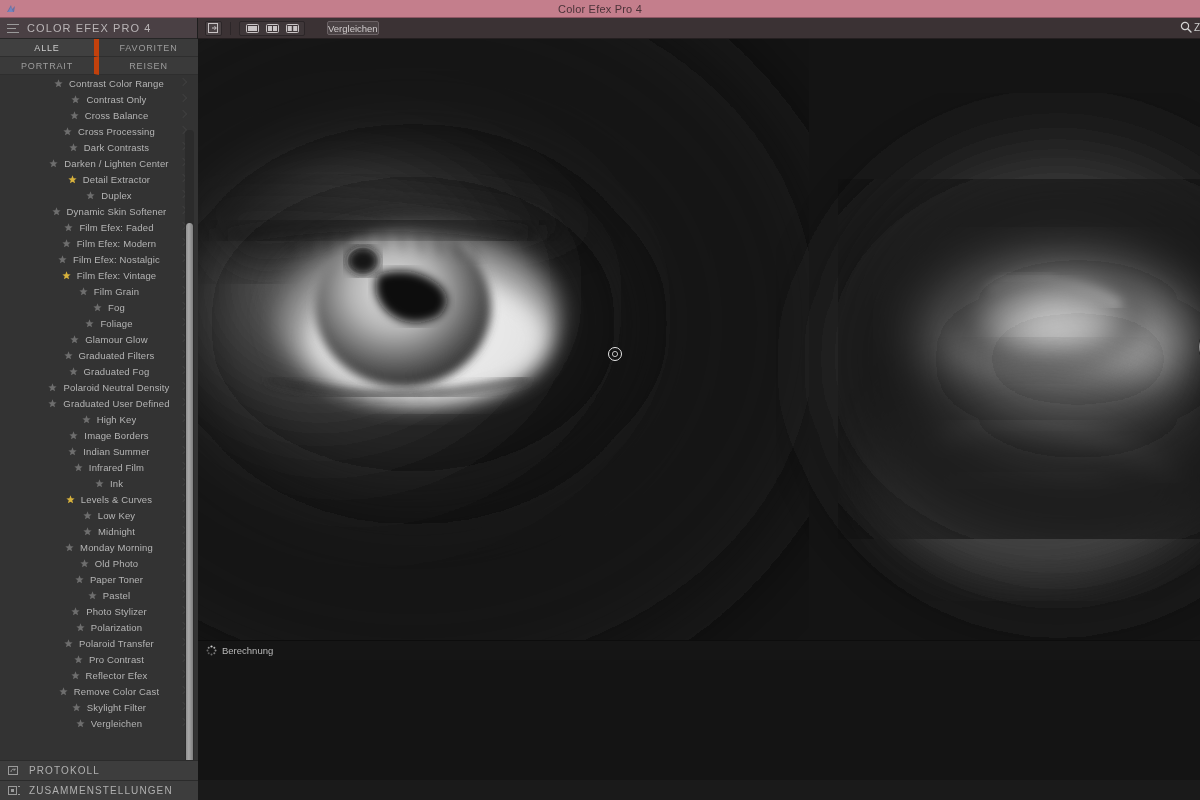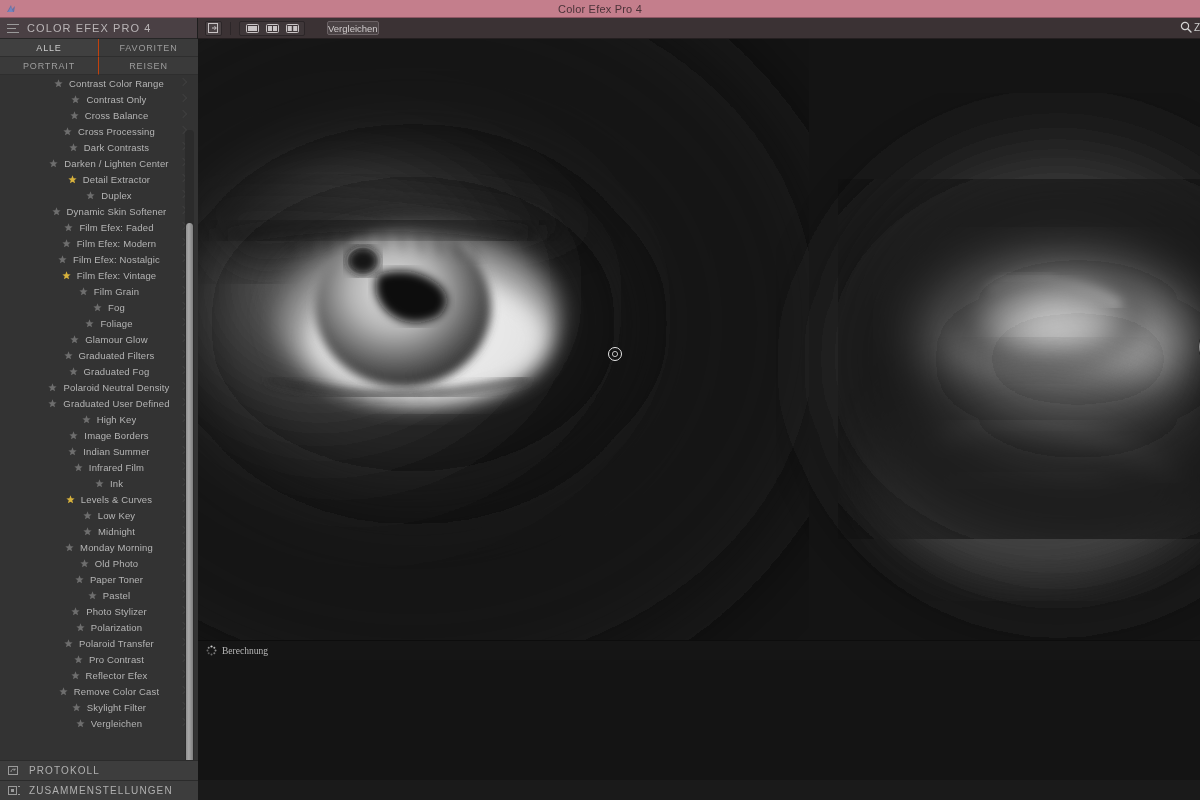--- a/index.html
+++ b/index.html
@@ -53,21 +53,21 @@
   
   .cat-grid{
     display:grid; grid-template-columns:1fr 1fr;
     width:198px;
     border-bottom:1px solid #2a2a2a;
   }
   .cat-cell{
     height:18px; display:flex; align-items:center; justify-content:center;
     font-size:9px; letter-spacing:.85px; color:#9d9d9d;
     background:#3a3a3a;
-    border-right:1px solid #c2410c;
+    border-right:5px solid #c2410c;
     border-bottom:1px solid #2e2e2e;
     cursor:default; user-select:none;
   }
   .cat-cell.sel{ color:#cccccc; background:#404040; }
   .cat-cell:nth-child(2n){ border-right:none; }
 
   
   .flist{
     position:absolute; left:0; top:57px; width:198px; height:705px;
     background:#333333; overflow:hidden;
@@ -157,21 +157,21 @@
   .canvas{
     position:absolute; left:198px; top:39px; width:1002px; height:741px;
     background:#141414; overflow:hidden;
   }
   .canvas svg{ display:block; }
 
   
   .statusbar{
     position:absolute; left:198px; bottom:0; width:1002px; height:20px;
     background:#151515; border-top:1px solid #0d0d0d;
-    display:flex; align-items:center;font-family:Liberation Serif, serif;
+    display:flex; align-items:center;
   }
   .spin{ width:11px; height:11px; margin-left:8px; margin-right:5px; }
   .status-text{ font-size:9.5px; color:#b8b8b8; }
 </style>
 </head>
 <body>
 
 <div id="app">
 
   <div class="titlebar">

